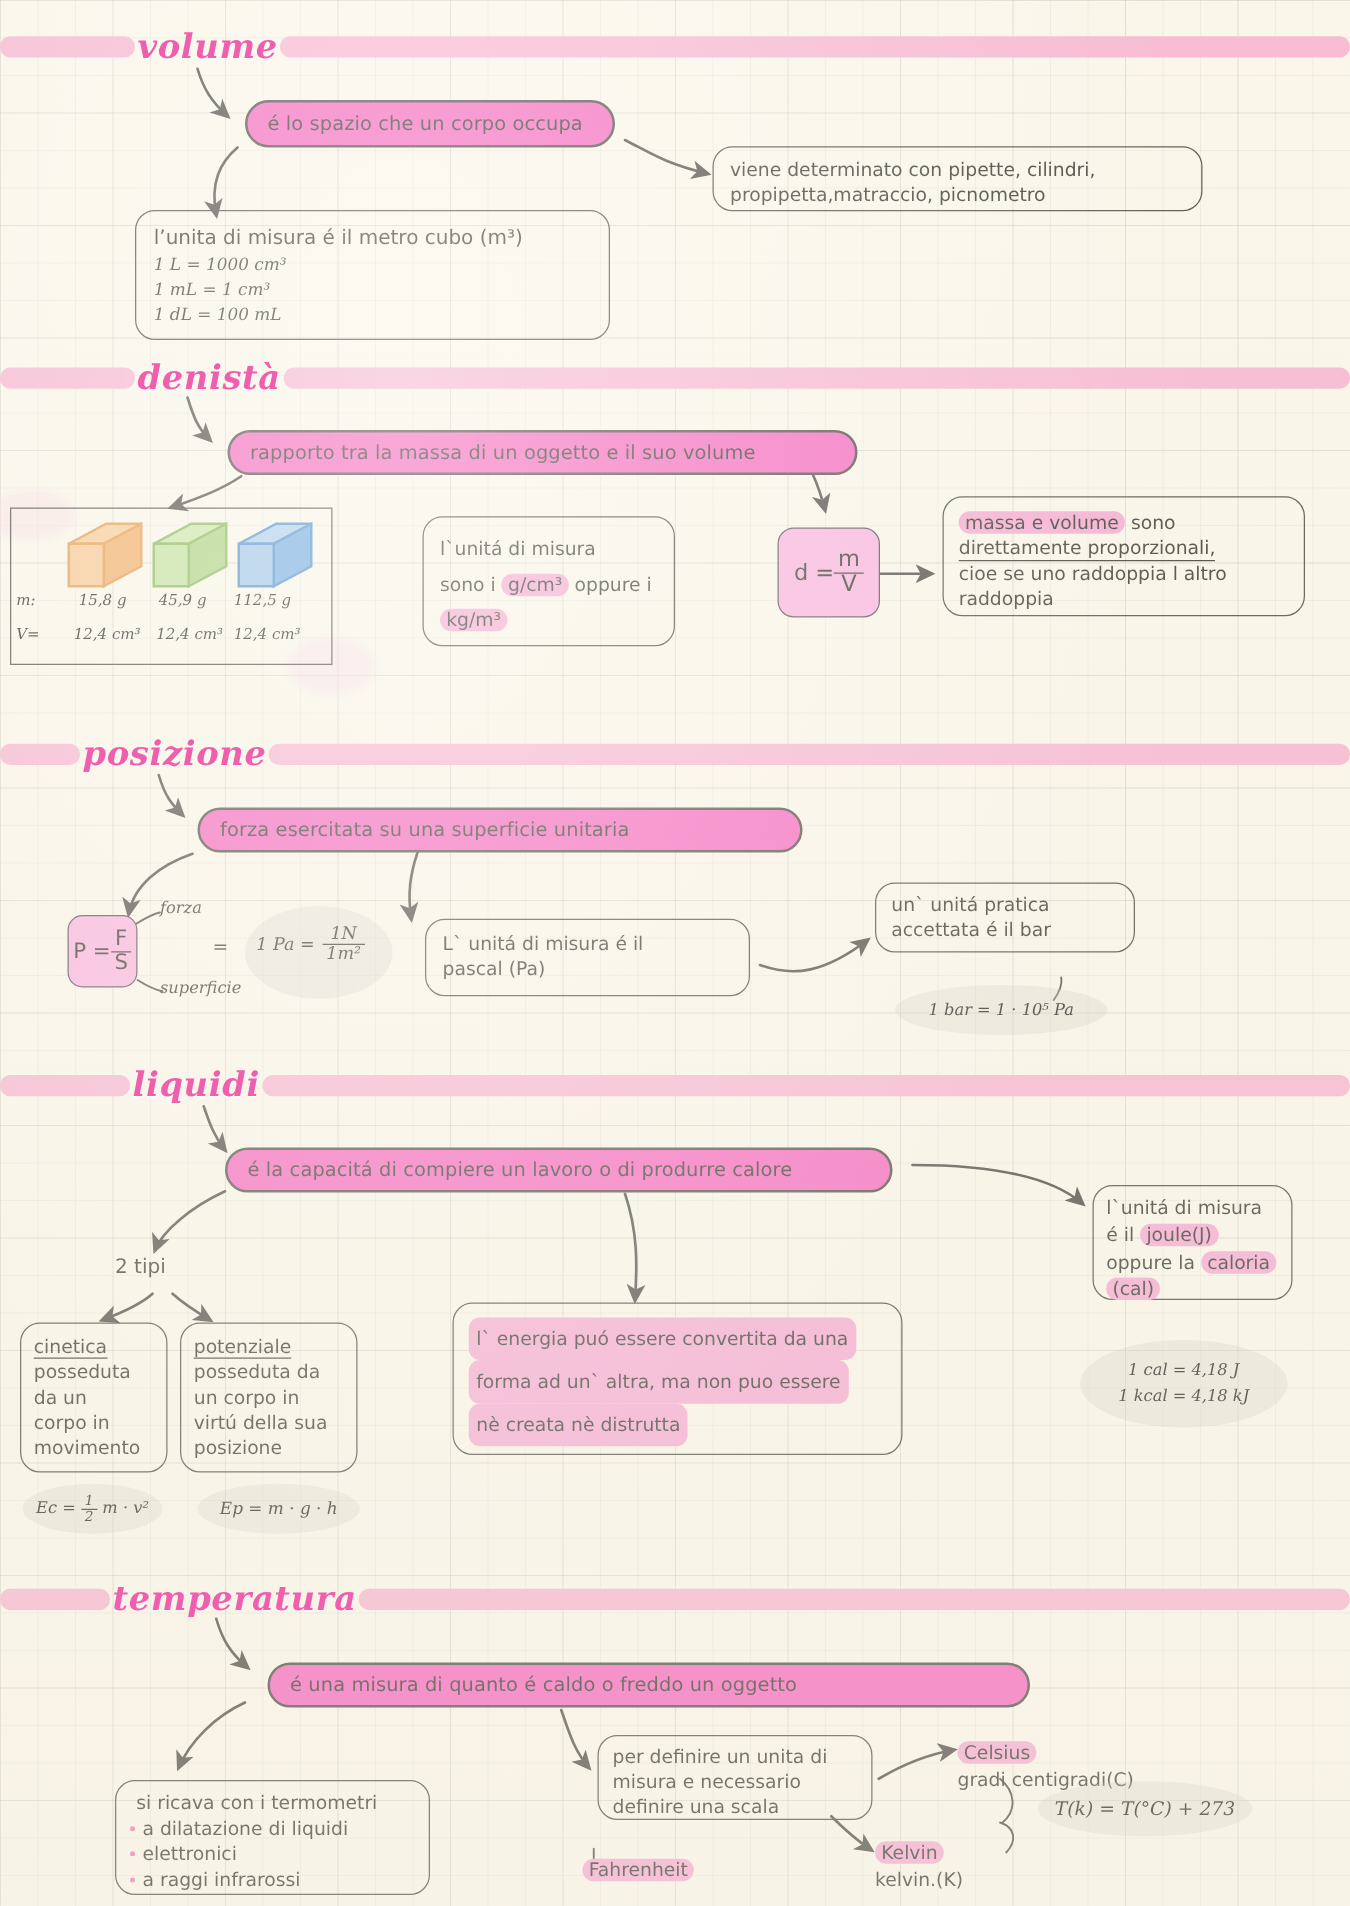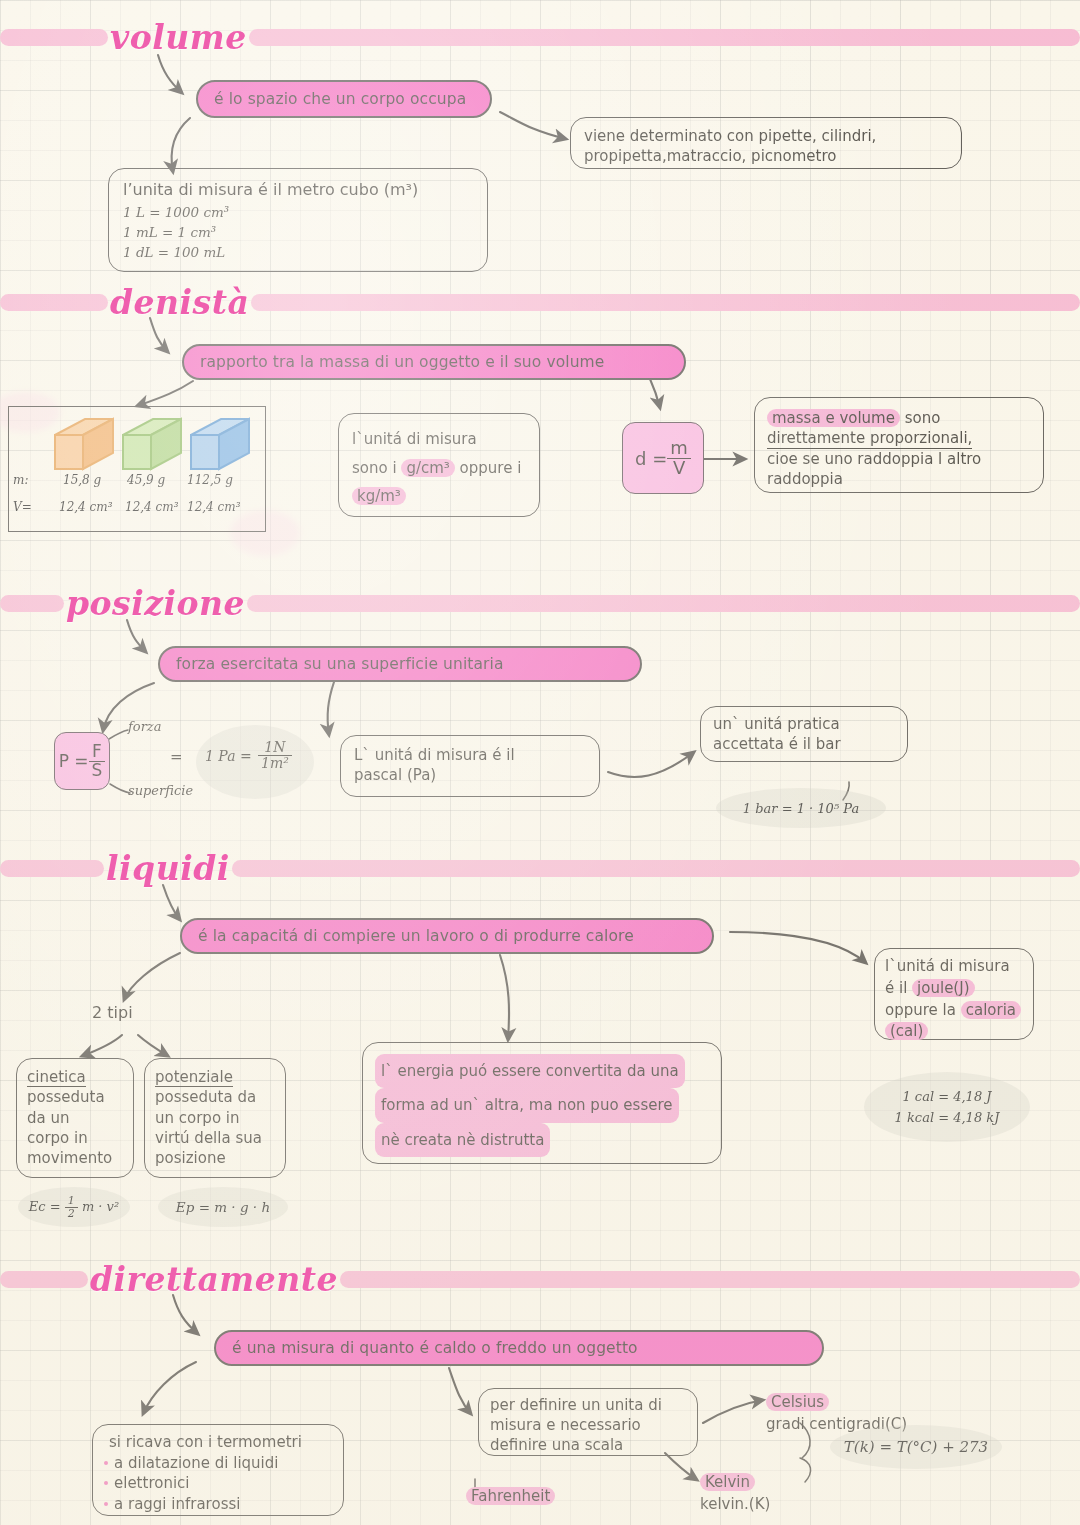--- a/index.html
+++ b/index.html
@@ -30,21 +30,21 @@
   
   .band{
     position:absolute;left:0;width:1080px;height:22px;
     display:flex;align-items:center;
   }
   .band .barL{height:17px;background:#f6a9cb;border-radius:9px;}
   .band .barR{height:17px;background:#f6a9cb;border-radius:9px;flex:1;}
   .band .title{
     font-family:"DejaVu Serif", serif;
     font-style:italic;font-weight:bold;
-    color:#ef5fae;font-size:33px;
+    color:#ef5fae;font-size:27px;
     letter-spacing:.5px;
     padding:0 6px;margin:0 -4px;
     position:relative;z-index:3;
     text-shadow:0 1px 0 rgba(255,255,255,.6);
     white-space:nowrap;
   }
 
   
   .pill{
     position:absolute;background:#f44cb6;border:2px solid #2e2b28;
@@ -322,21 +322,21 @@
   <div><span class="hl">(cal)</span></div>
 </div>
 
 <div class="ell" style="left:864px;top:1072px;width:166px;height:70px;flex-direction:column;">
   <div class="hand" style="font-size:13px;margin-bottom:6px;">1 cal = 4,18 J</div>
   <div class="hand" style="font-size:13px;">1 kcal = 4,18 kJ</div>
 </div>
 
 <div class="band" style="top:1268px;">
   <div class="barL" style="width:88px;"></div>
-  <div class="title">direttamente</div>
+  <div class="title">temperatura</div>
   <div class="barR"></div>
 </div>
 
 <div class="pill" style="left:214px;top:1330px;width:610px;height:36px;">
   <span>é una misura di quanto é caldo o freddo un oggetto</span>
 </div>
 
 <div class="obox" style="left:92px;top:1424px;width:252px;height:92px;padding:7px 10px;line-height:1.38;font-size:15px;">
   <div style="padding-left:6px;">si ricava con i termometri</div>
   <ul class="dotlist">

